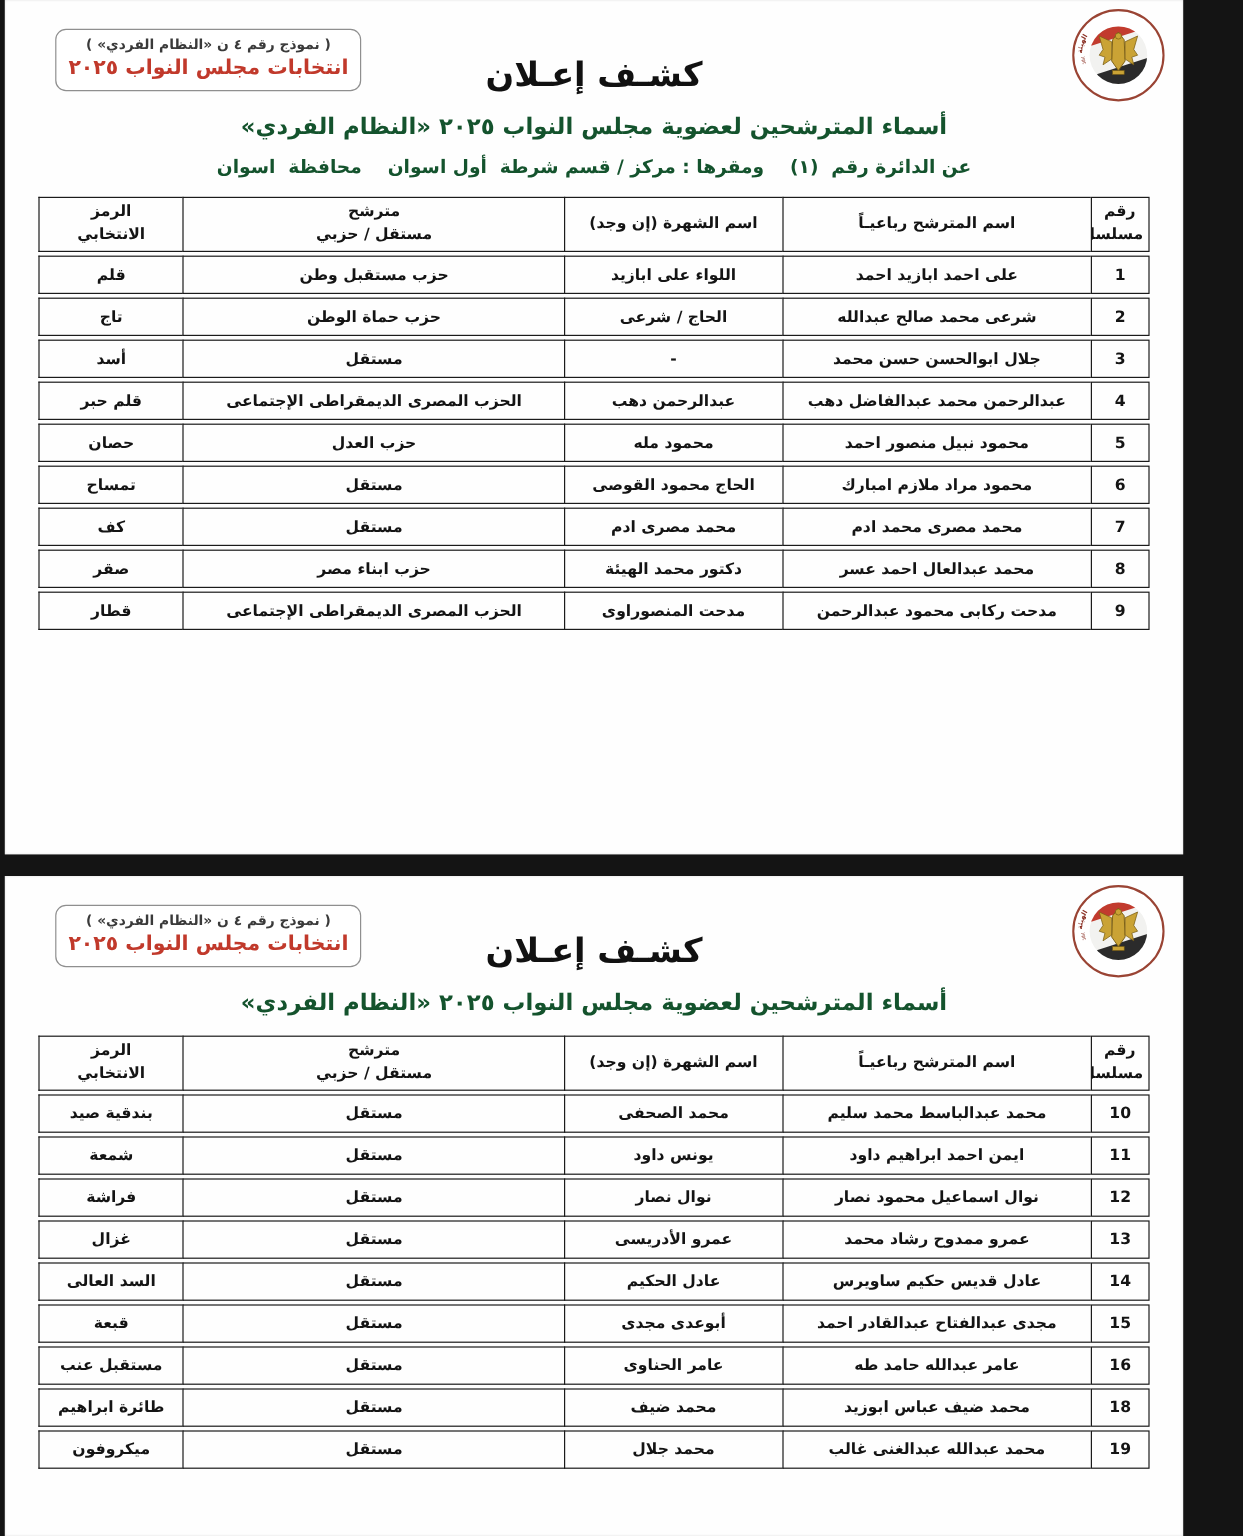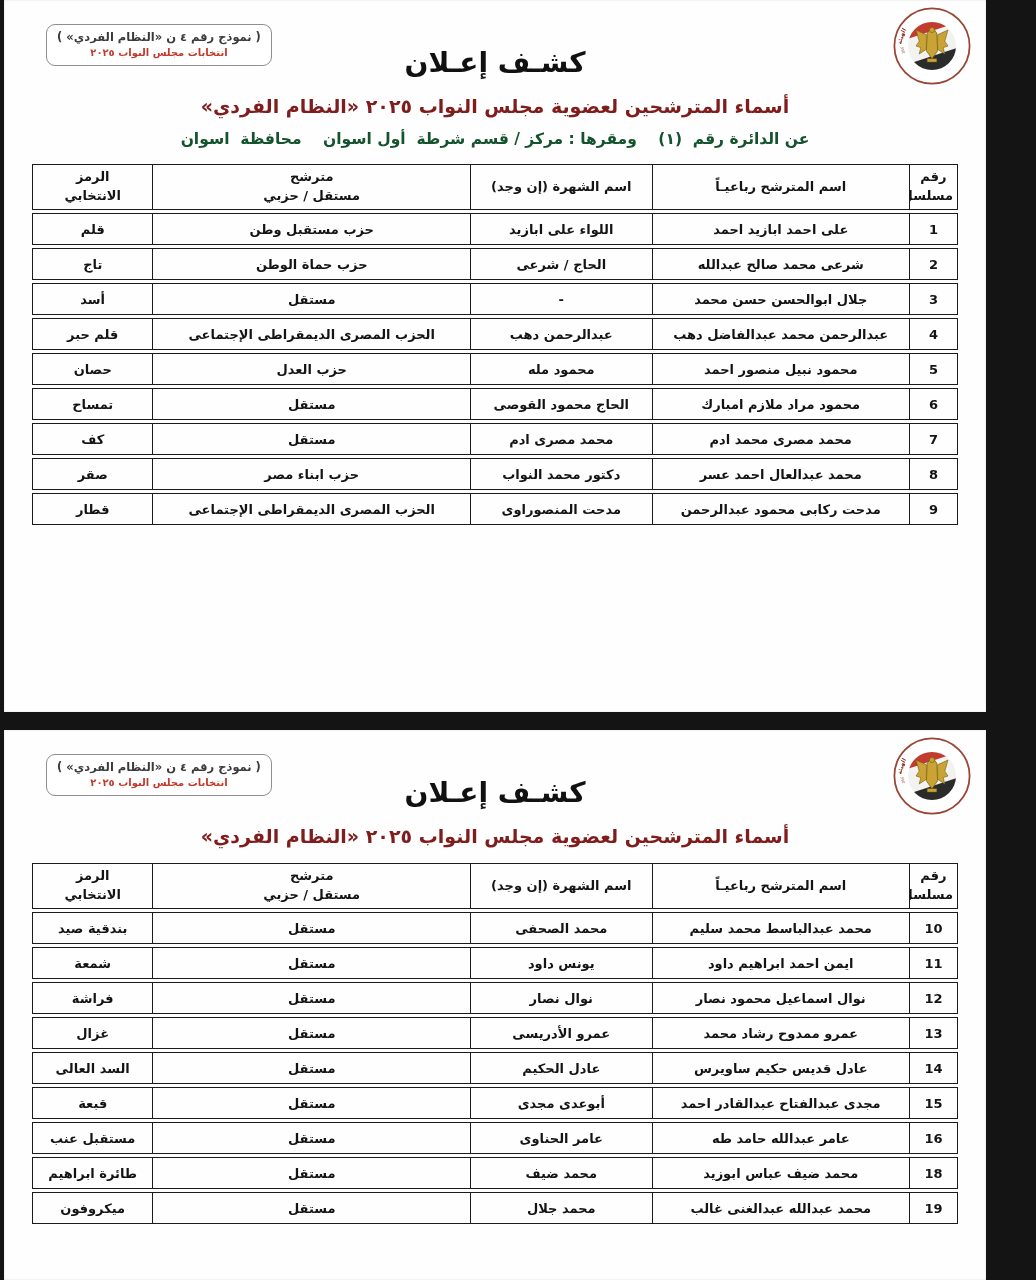--- a/index.html
+++ b/index.html
@@ -24,37 +24,37 @@
     position:absolute;
     top:24px;right:auto;left:42px;
     border:1.6px solid #8f8f8f;
     border-radius:9px;
     padding:4px 10px 5px;
     text-align:center;
     direction:rtl;
     background:#fff;
   }
   .form-box .l1{font-size:11.5px;font-weight:bold;color:#3a3a3a;line-height:1.5;}
-  .form-box .l2{font-size:10px;font-weight:bold;color:#c1392b;line-height:1.4;}
+  .form-box .l2{font-size:17px;font-weight:bold;color:#c1392b;line-height:1.4;}
 
   .seal{position:absolute;top:6px;right:14px;width:80px;height:80px;}
 
   .doc-title{
     text-align:center;
     font-size:28px;
     font-weight:bold;
     color:#111;
     padding-top:46px;
     letter-spacing:1px;
   }
   .doc-subtitle{
     text-align:center;
     font-size:19px;
     font-weight:bold;
-    color:#7f1d1d;
+    color:#14532d;
     margin-top:16px;
   }
   .district-line{
     text-align:center;
     font-size:15.5px;
     font-weight:bold;
     color:#14532d;
     margin-top:13px;
     white-space:pre;
   }
@@ -204,21 +204,21 @@
         <tr>
           <td>7</td>
           <td>محمد مصرى محمد ادم</td>
           <td>محمد مصرى ادم</td>
           <td>مستقل</td>
           <td>كف</td>
         </tr>
         <tr>
           <td>8</td>
           <td>محمد عبدالعال احمد عسر</td>
-          <td>دكتور محمد النواب</td>
+          <td>دكتور محمد الهيئة</td>
           <td>حزب ابناء مصر</td>
           <td>صقر</td>
         </tr>
         <tr>
           <td>9</td>
           <td>مدحت ركابى محمود عبدالرحمن</td>
           <td>مدحت المنصوراوى</td>
           <td>الحزب المصرى الديمقراطى الإجتماعى</td>
           <td>قطار</td>
         </tr>

